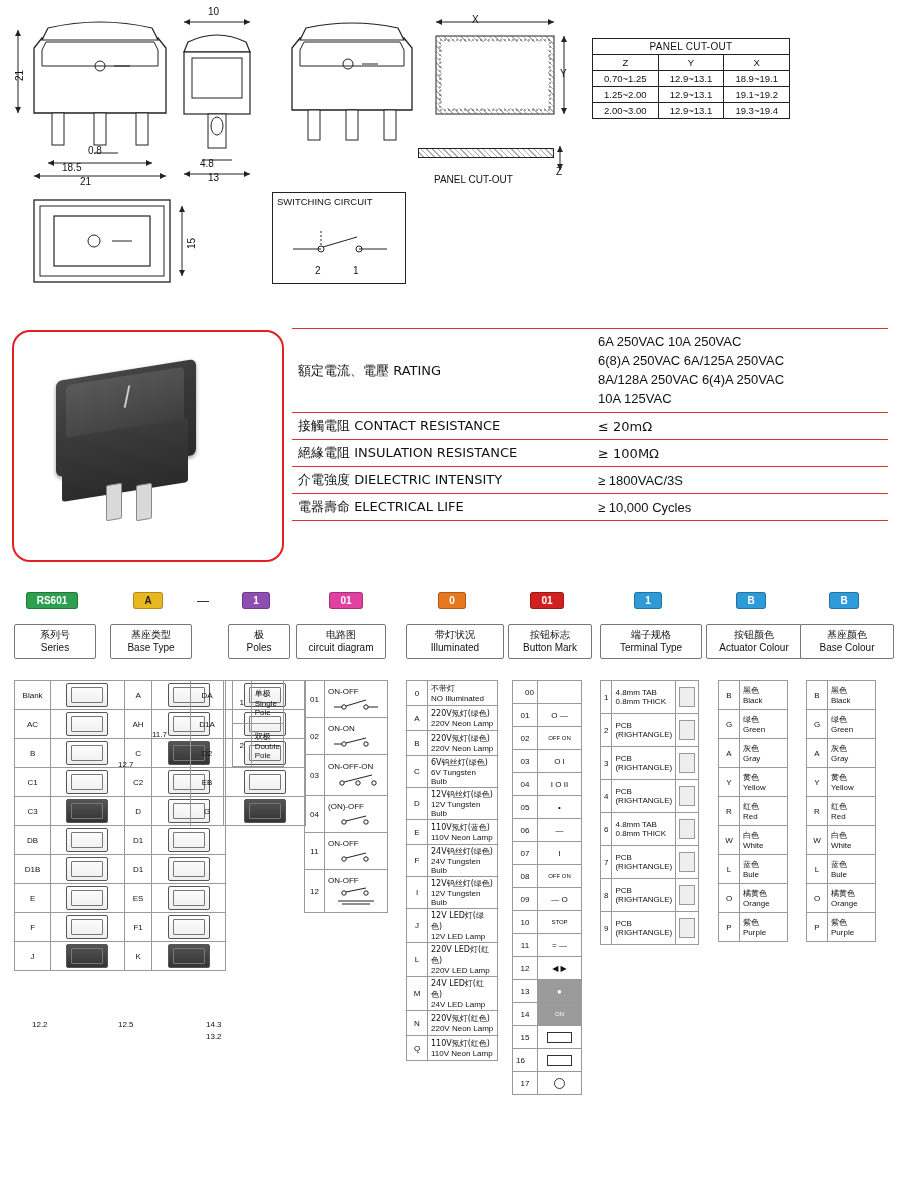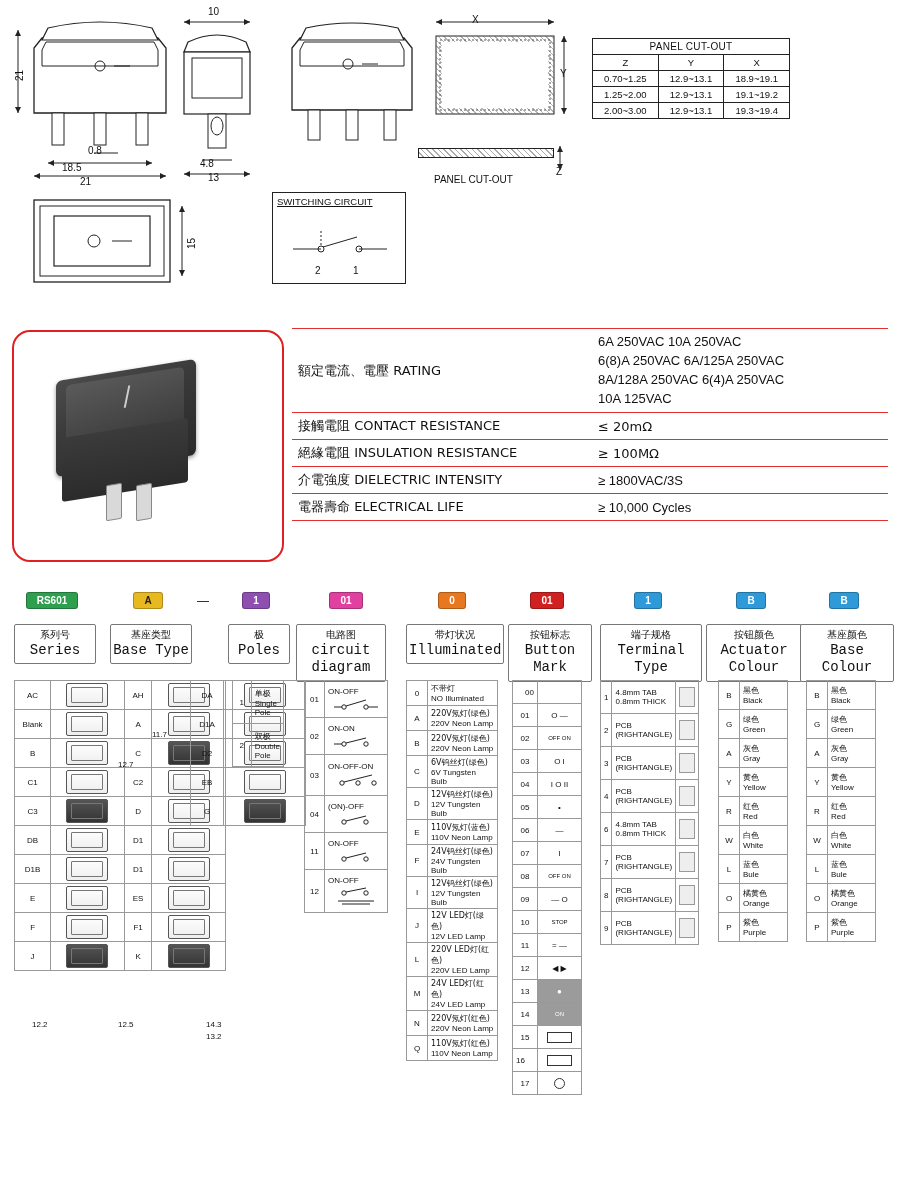--- a/index.html
+++ b/index.html
@@ -72,21 +72,21 @@
   #order{position:absolute;left:0;top:588px;width:900px;}
   .chip{
     display:inline-block;padding:2px 10px;border-radius:3px;color:#fff;font-size:10px;font-weight:bold;
     border:1px solid rgba(0,0,0,.25);
   }
   .catbox{
     border:1px solid #777;border-radius:2px;background:#fff;text-align:center;
     font-size:10px;line-height:1.25;padding:4px 2px;
   }
   .catbox .cn{font-size:10px;}
-  .catbox .en{font-size:14px;font-family:Liberation Mono, monospace;}
+  .catbox .en{font-size:10px;}
   .gridtbl{border-collapse:collapse;}
   .gridtbl td{border:1px solid #999;padding:1px 2px;font-size:8px;vertical-align:middle;}
   .code{font-size:8.5px;text-align:center;width:14px;}
   .swcell{width:46px;height:26px;}
   .mini-sw{
     width:40px;height:22px;border:1px solid #555;border-radius:2px;margin:0 auto;
     background:linear-gradient(180deg,#fff,#eee);position:relative;
   }
   .mini-sw.dark{background:linear-gradient(180deg,#555,#333);}
   .mini-sw .rk{position:absolute;left:4px;top:3px;right:4px;bottom:3px;border:1px solid #777;border-radius:1px;}
@@ -193,21 +193,21 @@
     <rect x="20" y="14" width="124" height="70" fill="#fff" stroke="#222"></rect>
     <rect x="34" y="24" width="96" height="50" fill="#fff" stroke="#222" stroke-width="1.2"></rect>
     <circle cx="74" cy="49" r="6" fill="none" stroke="#222"></circle>
     <line x1="92" y1="49" x2="112" y2="49" stroke="#222"></line>
     <line x1="162" y1="14" x2="162" y2="84" stroke="#222"></line>
     <path d="M162 14 l-3 6 l6 0 z" fill="#222"></path>
       <path d="M162 84 l-3 -6 l6 0 z" fill="#222"></path>
   </svg>
   <div class="abs dim-txt" style="left:186px;top:238px;transform:rotate(-90deg)">15</div>
 
-  <div class="abs" style="left:272px;top:192px;width:132px;height:90px;border:1.2px solid #222;text-decoration:underline;">
+  <div class="abs" style="left:272px;top:192px;width:132px;height:90px;border:1.2px solid #222;">
     <div style="font-size:9.5px;padding:3px 4px;">SWITCHING CIRCUIT</div>
     <svg width="130" height="60" style="position:absolute;left:0;top:18px">
       <circle cx="48" cy="38" r="3" fill="none" stroke="#222"></circle>
       <circle cx="86" cy="38" r="3" fill="none" stroke="#222"></circle>
       <line x1="48" y1="38" x2="20" y2="38" stroke="#222"></line>
       <line x1="86" y1="38" x2="114" y2="38" stroke="#222"></line>
       <line x1="50" y1="36" x2="84" y2="26" stroke="#222"></line>
       <line x1="48" y1="20" x2="48" y2="34" stroke="#222" stroke-dasharray="2 2"></line>
     </svg>
     <div style="position:absolute;left:42px;top:72px;font-size:10px">2</div>
@@ -349,41 +349,41 @@
     <div class="en">Actuator Colour</div>
   </div>
   <div class="abs catbox" style="left:800px;top:36px;width:88px;">
     <div class="cn cjk">基座颜色</div>
     <div class="en">Base Colour</div>
   </div>
 
   <table class="gridtbl abs" style="left:14px;top:92px;width:212px">
     <tbody>
         <tr>
+      <td class="code">Blank</td>
+      <td class="swcell">
+            <div class="mini-sw">
+              <div class="rk"></div>
+            </div>
+          </td>
+      <td class="code">A</td>
+      <td class="swcell">
+            <div class="mini-sw">
+              <div class="rk"></div>
+            </div>
+          </td>
+    </tr>
+    <tr>
       <td class="code">AC</td>
       <td class="swcell">
             <div class="mini-sw">
               <div class="rk"></div>
             </div>
           </td>
       <td class="code">AH</td>
-      <td class="swcell">
-            <div class="mini-sw">
-              <div class="rk"></div>
-            </div>
-          </td>
-    </tr>
-    <tr>
-      <td class="code">Blank</td>
-      <td class="swcell">
-            <div class="mini-sw">
-              <div class="rk"></div>
-            </div>
-          </td>
-      <td class="code">A</td>
       <td class="swcell">
             <div class="mini-sw">
               <div class="rk"></div>
             </div>
           </td>
     </tr>
     <tr>
       <td class="code">B</td>
       <td class="swcell">
             <div class="mini-sw">

